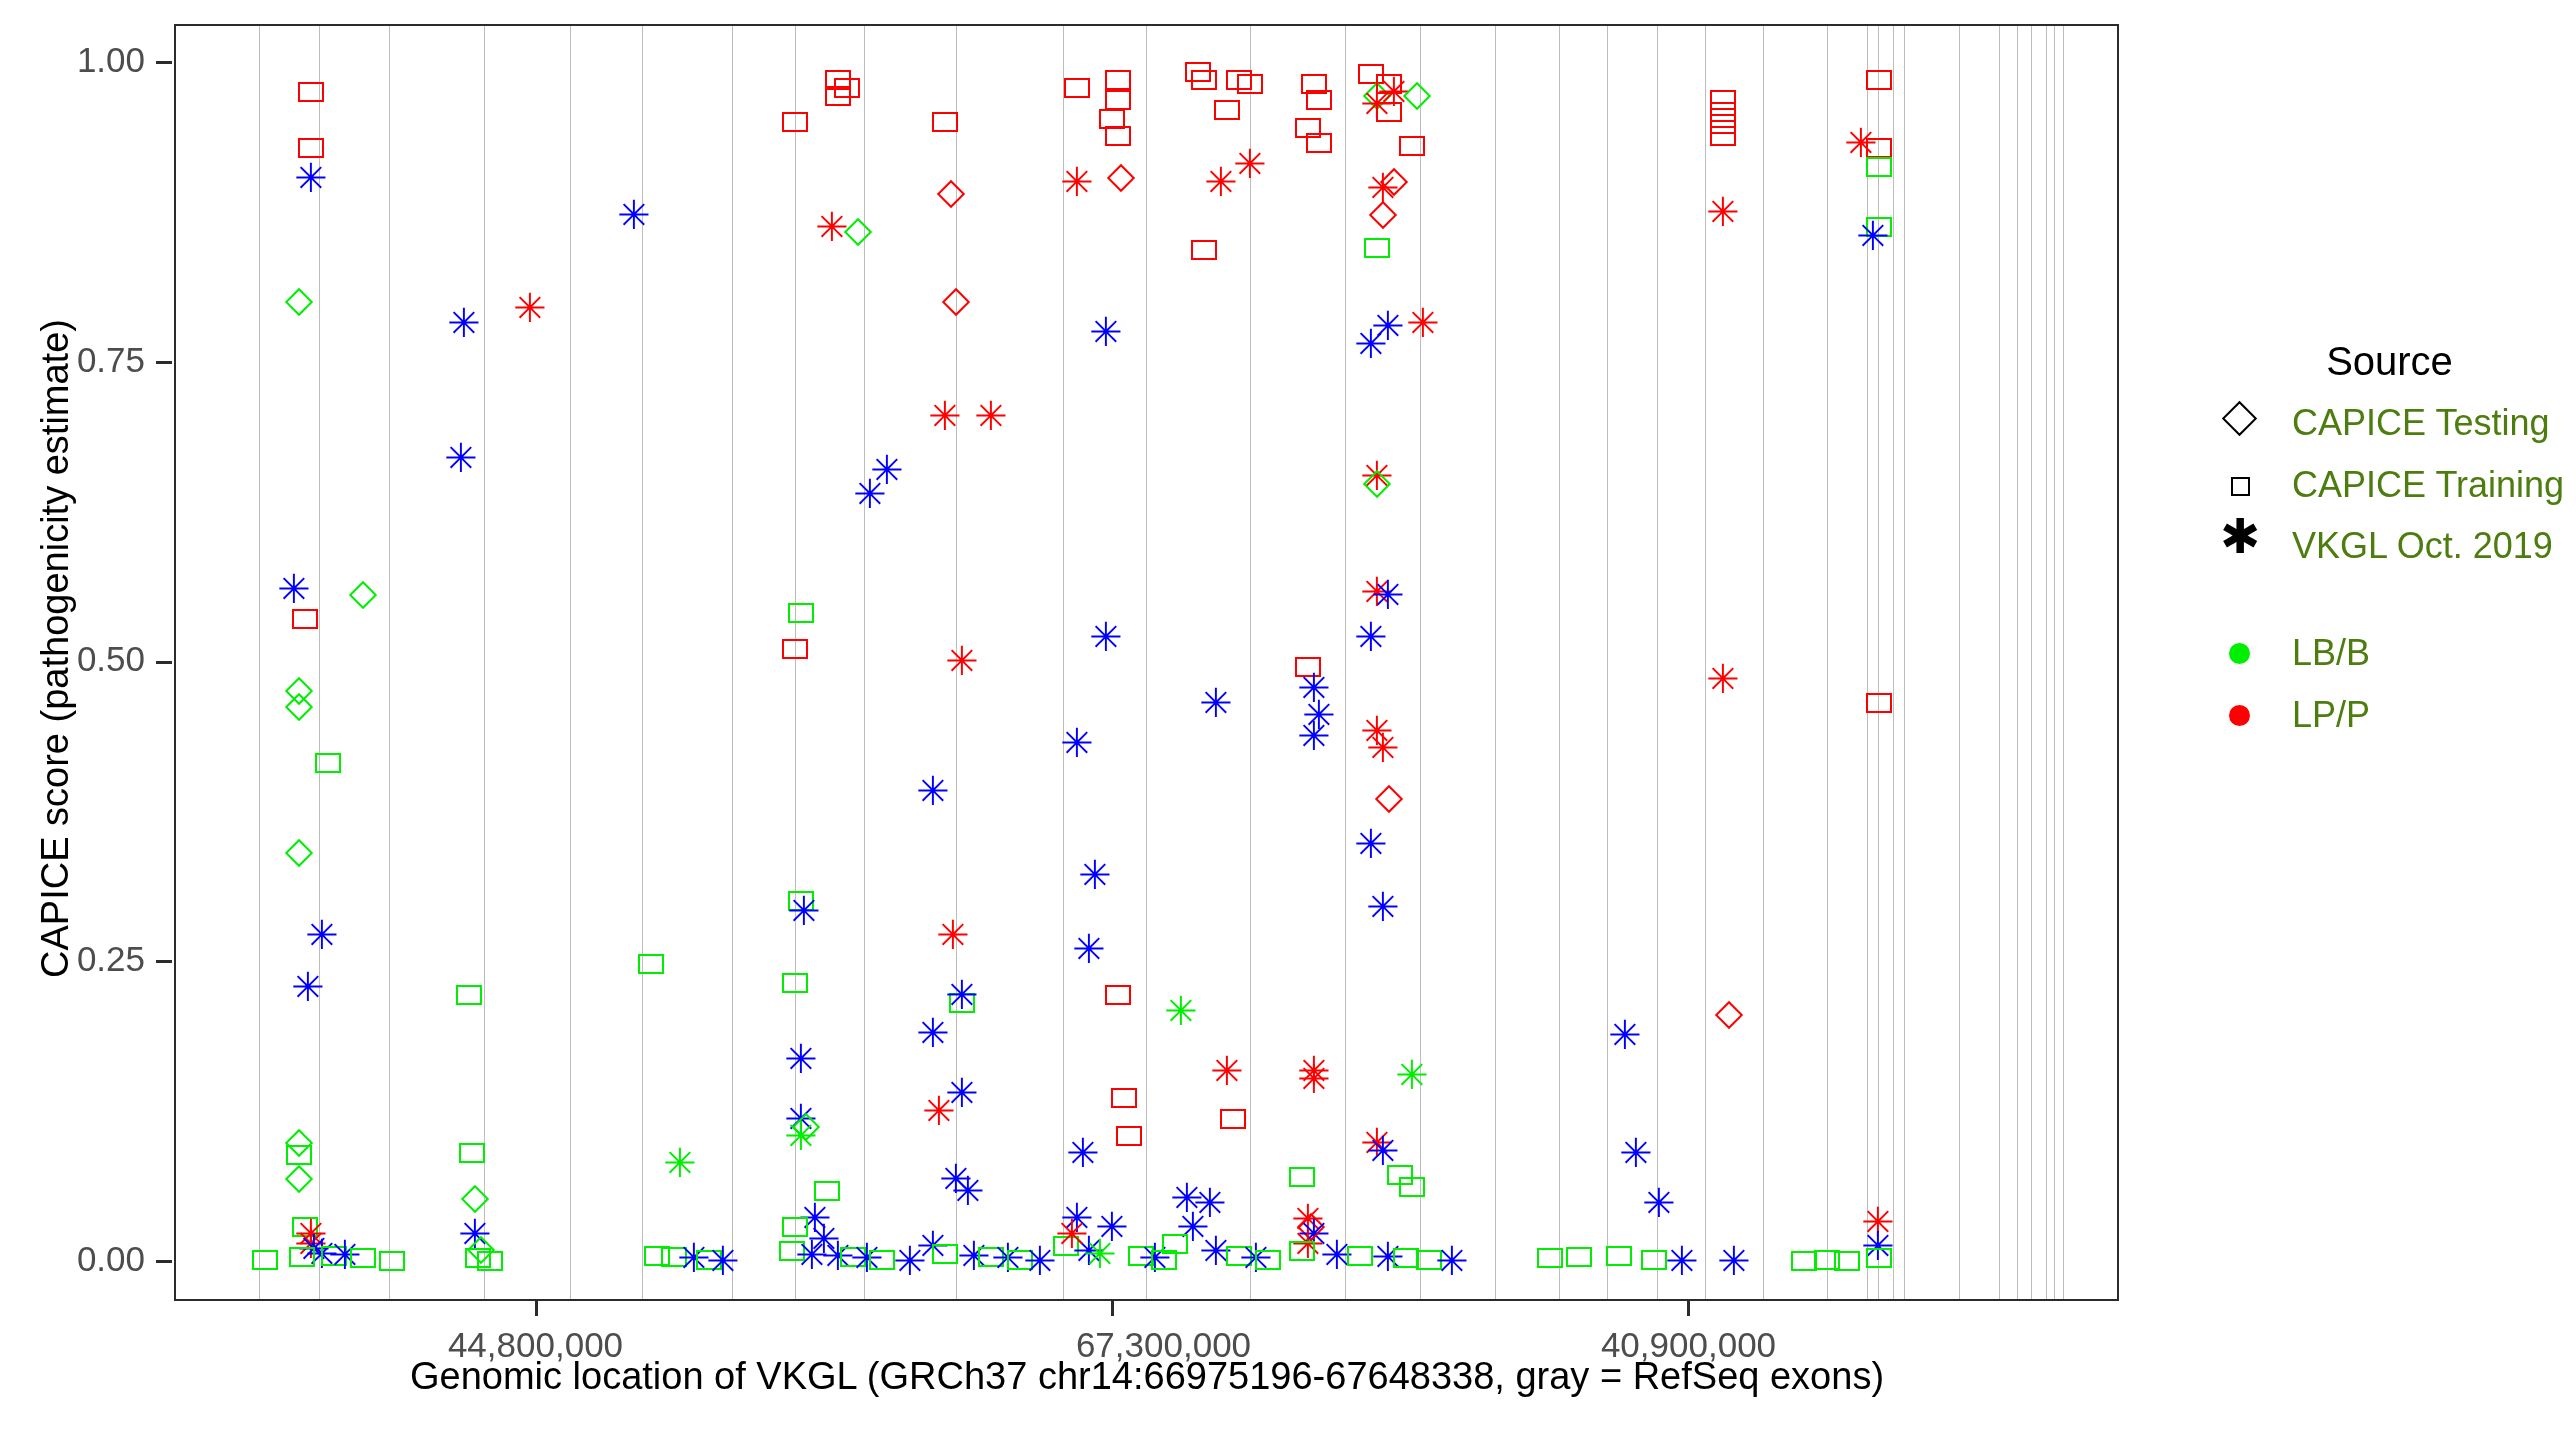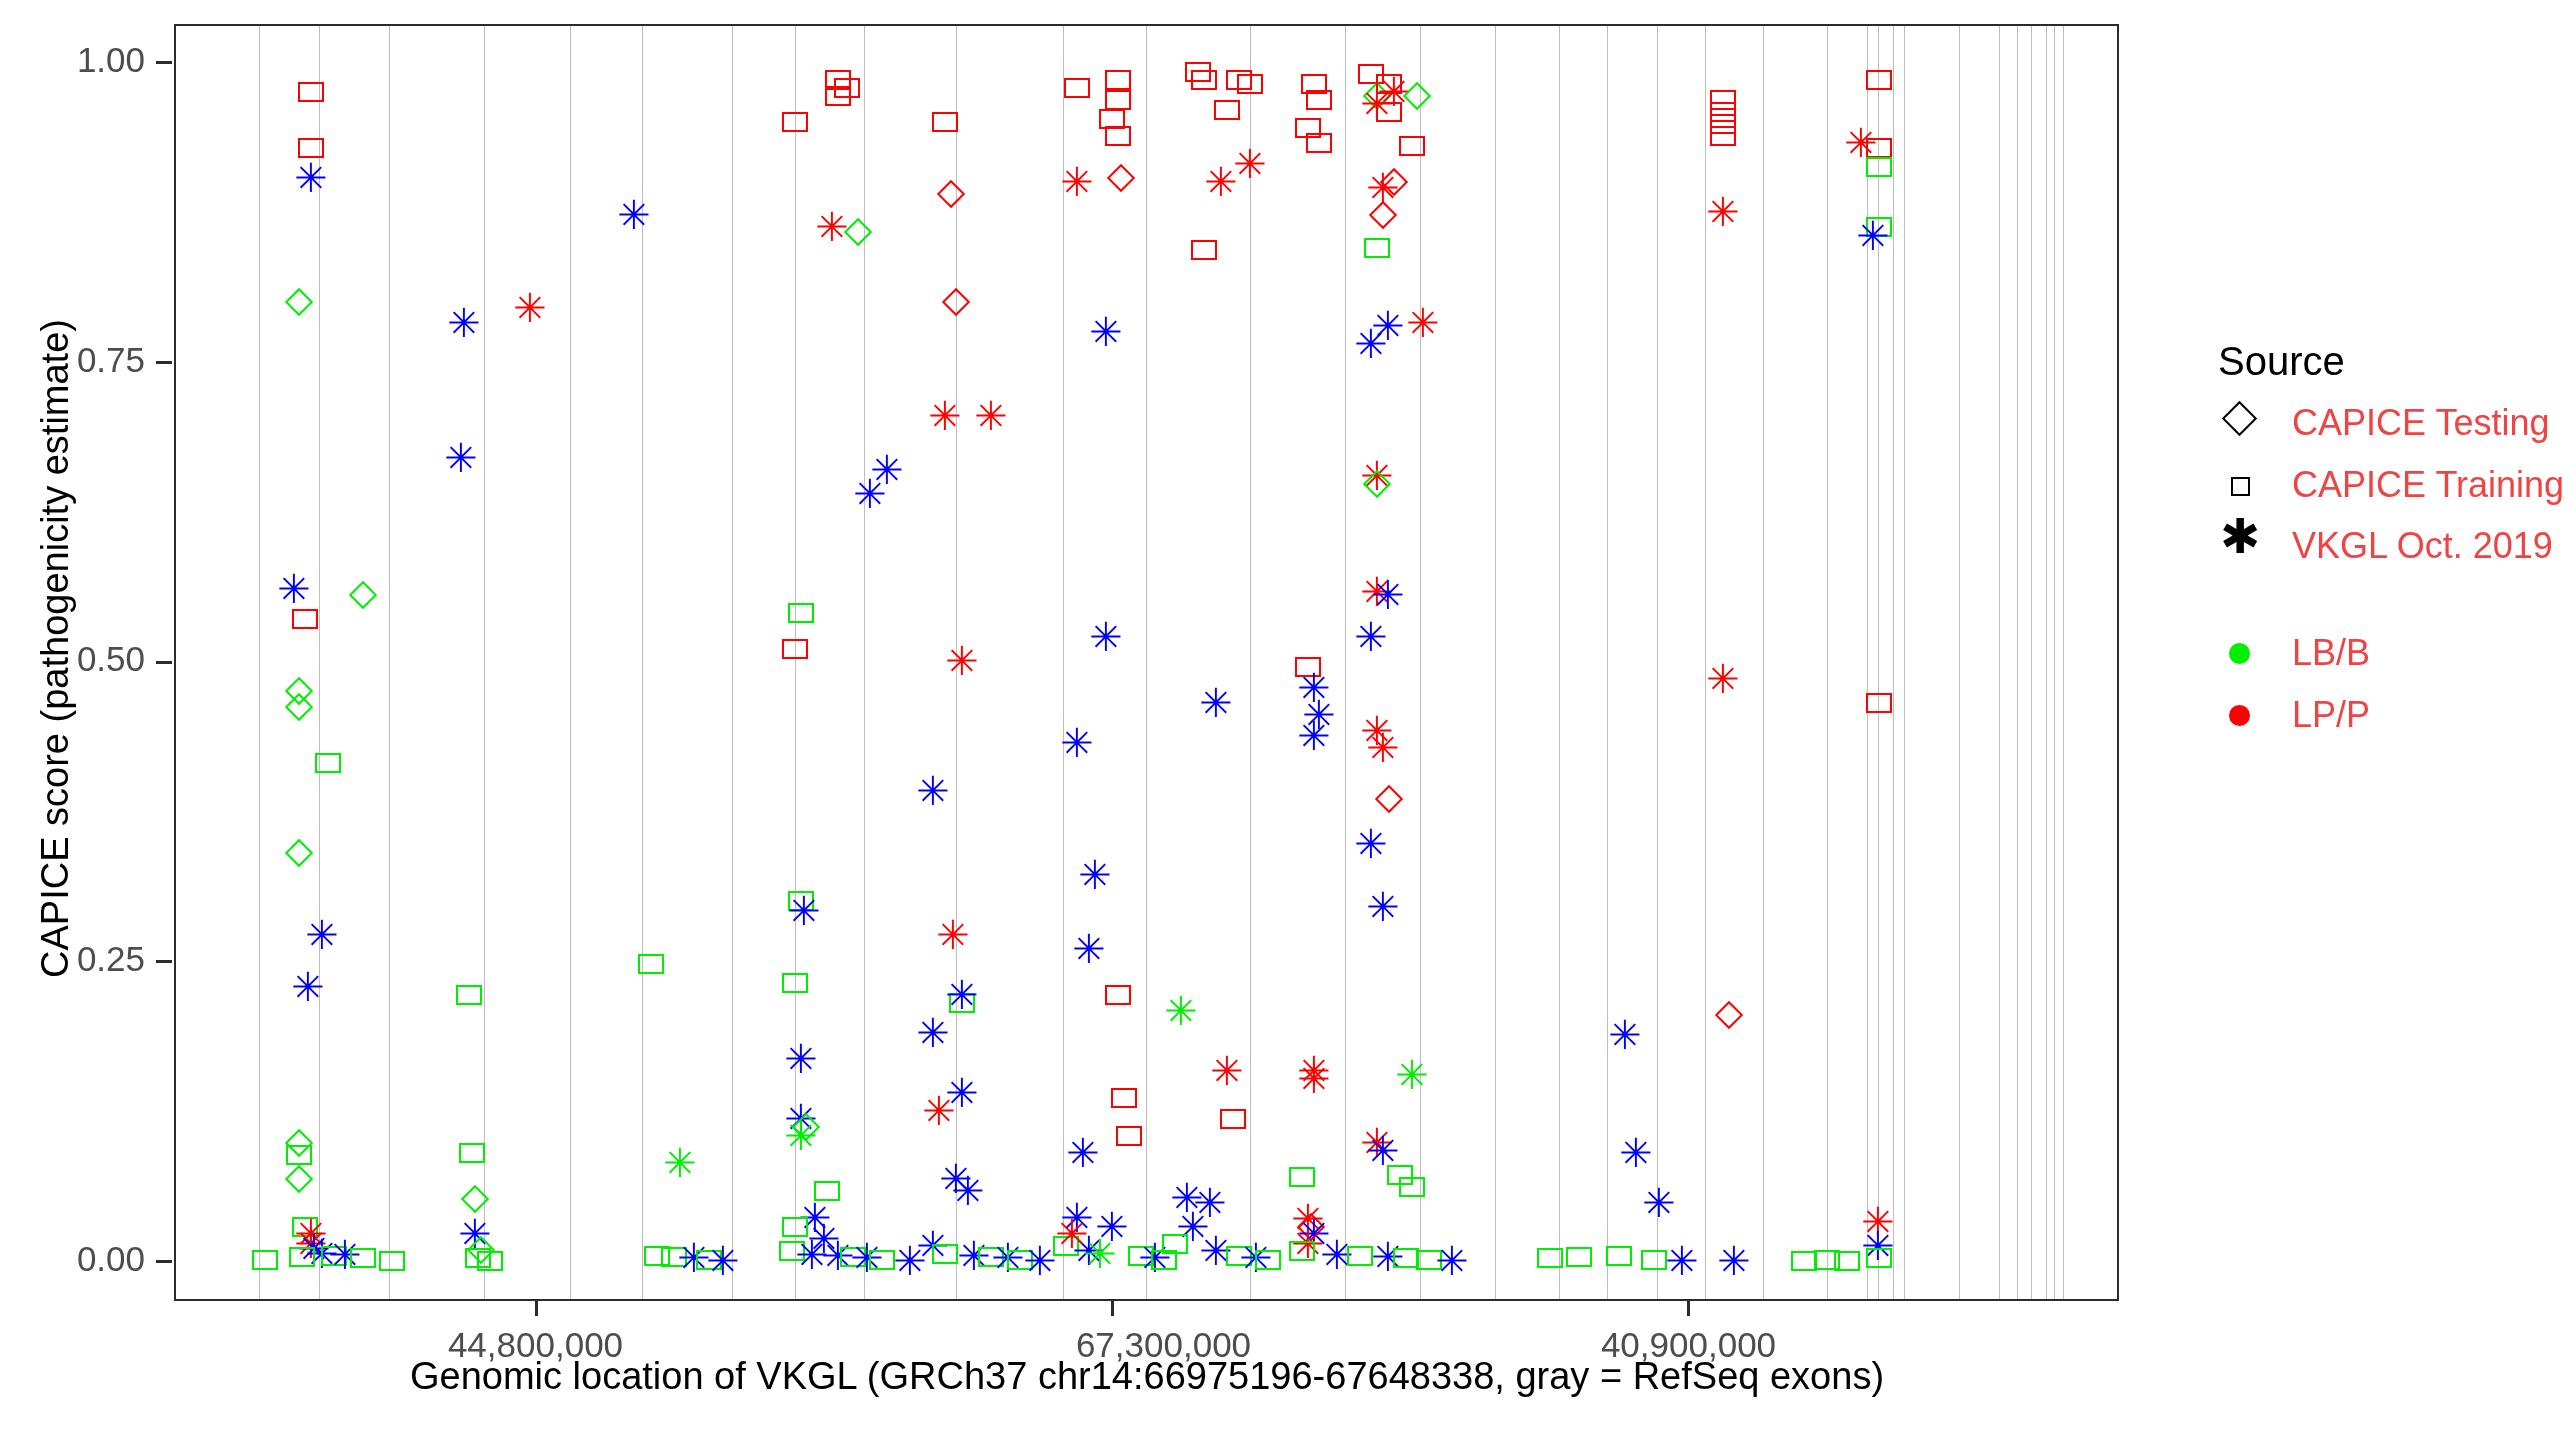--- a/index.html
+++ b/index.html
@@ -25,24 +25,24 @@
   #gridlayer,#ptlayer{position:absolute;left:0;top:0;width:100%;height:100%;}
   .vgrid{position:absolute;top:0;bottom:0;width:1px;background:#bdbdbd;}
   .ytick-mark{position:absolute;width:16px;height:2.9px;background:#2b2b2b;}
   .ytick-lbl{position:absolute;font-size:35px;color:#4d4d4d;text-align:right;white-space:nowrap;}
   .xtick-mark{position:absolute;width:2.9px;height:16px;background:#2b2b2b;}
   .xtick-lbl{position:absolute;font-size:35px;color:#4d4d4d;text-align:center;white-space:nowrap;}
 
   
   #legend{position:absolute;left:2218px;top:339px;width:343px;}
   .leg-title{font-size:40px;color:#000;margin:0 0 13.4px 0;white-space:nowrap;}
-  .leg-block{margin-bottom:55px;}
+  .leg-block{margin-bottom:55px;text-align:center;}
   .leg-row{display:flex;align-items:center;height:52px;margin-bottom:9.5px;}
   .leg-key{width:53px;height:52px;position:relative;flex:0 0 53px;}
-  .leg-lbl{font-size:36px;color:#ef4444;white-space:nowrap;margin-left:21px;}
+  .leg-lbl{font-size:36px;color:#4d7c0f;white-space:nowrap;margin-left:21px;}
 
   .k-diamond{position:absolute;left:8.6px;top:8.6px;width:25px;height:25px;
              border:2.9px solid #000;transform:rotate(45deg);box-sizing:border-box;}
   .k-square{position:absolute;left:13.4px;top:18px;width:19px;height:19px;
             border:2.9px solid #000;box-sizing:border-box;}
   .k-ast{position:absolute;left:1.9px;top:-10.5px;font-size:48px;line-height:52px;color:#000;
          font-family:"DejaVu Sans",sans-serif;}
   .k-dot{position:absolute;left:11.4px;top:16px;width:21px;height:21px;border-radius:50%;}
 
   

